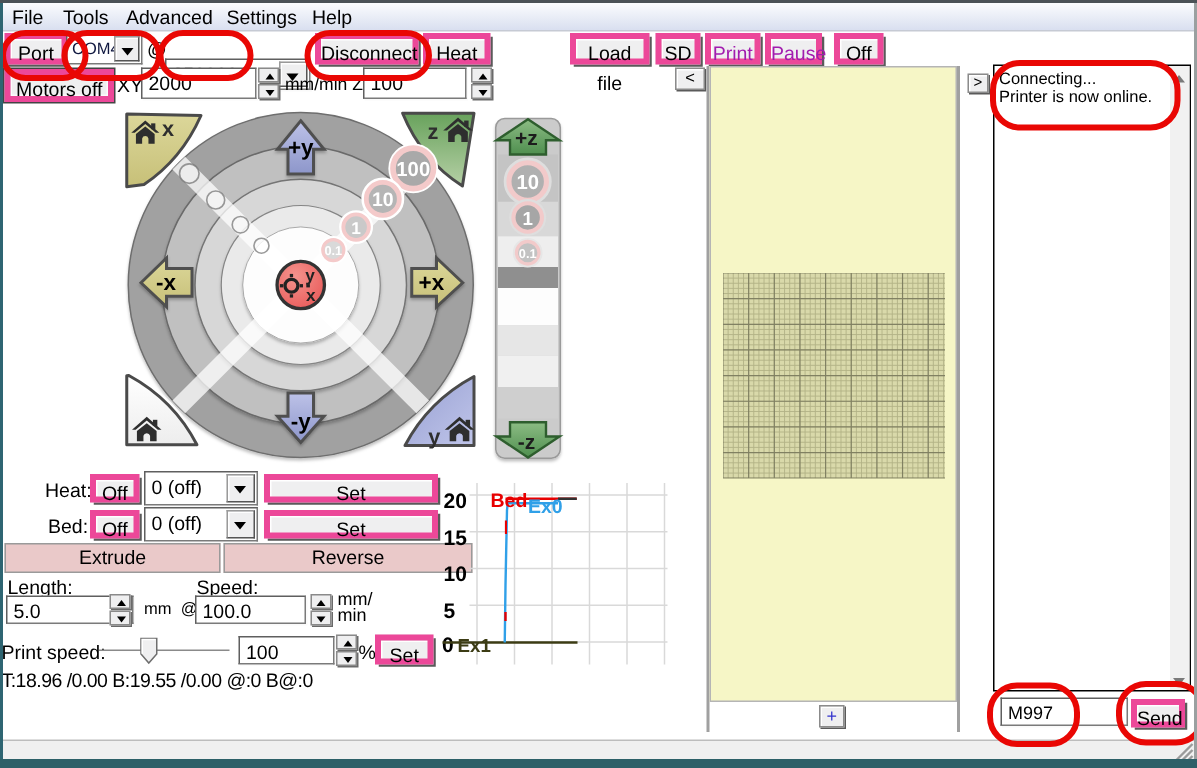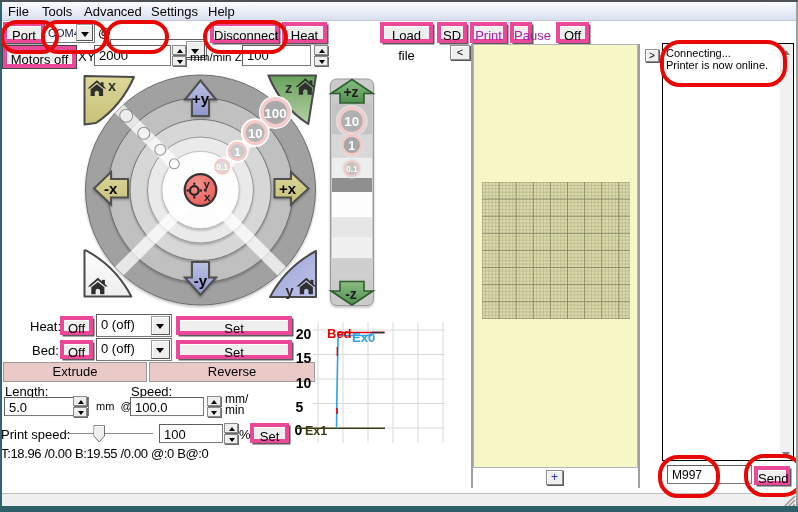--- a/index.html
+++ b/index.html
@@ -54,21 +54,21 @@
 <span class="lbl" style="left:98px;top:25px;">@</span>
 <div class="dd" style="left:110px;top:39px;width:97px;height:21px;text-align:right;">
     <span class="tx">250000</span>
     <span class="ar"></span>
   </div>
 <div class="btn" style="left:210px;top:22px;width:69px;height:21px;">Disconnect</div>
 <div class="btn" style="left:282px;top:22px;width:45px;height:21px;">Heat</div>
 <div class="btn" style="left:380px;top:22px;width:53px;height:21px;">Load file</div>
 <div class="btn" style="left:437px;top:22px;width:30px;height:21px;">SD</div>
 <div class="btn gray" style="left:470px;top:22px;width:37px;height:21px;">Print</div>
-<div class="btn gray" style="left:510px;top:22px;width:22px;height:21px;">Pause</div>
+<div class="btn gray" style="left:510px;top:22px;width:38px;height:21px;">Pause</div>
 <div class="btn" style="left:556px;top:22px;width:33px;height:21px;">Off</div>
 
 <div class="btn" style="left:3px;top:46px;width:73px;height:22px;box-shadow:inset 0 0 0 1px #fcfcfc,0 0 0 1px #444;">Motors off</div>
 <span class="lbl" style="left:78px;top:49px;">XY:</span>
 <div class="txt" style="left:94px;top:45px;width:77px;height:21px;">2000</div>
 <div class="spin" style="left:172px;top:45px;height:21px;">
     <span class="u"></span>
     <span class="d"></span>
   </div>
 <span class="lbl" style="left:190px;top:50px;font-size:11.7px;">mm/min Z:</span>

